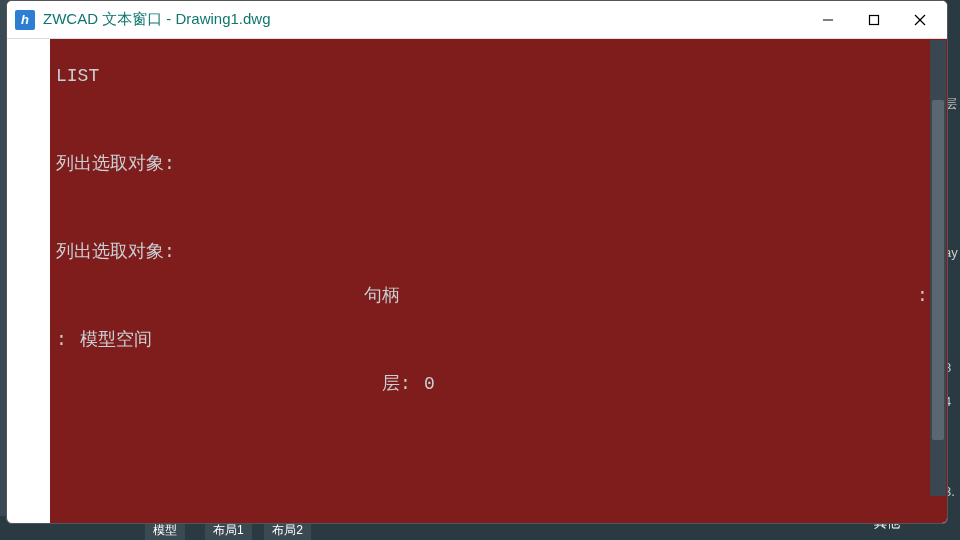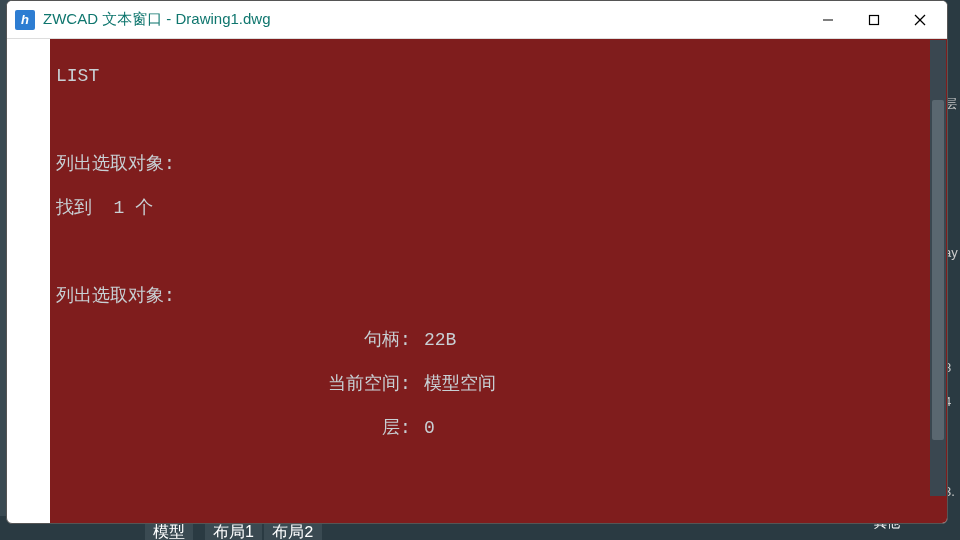--- a/index.html
+++ b/index.html
@@ -2,21 +2,21 @@
 <html><head>
 <meta charset="utf-8">
 <style>
   * { margin: 0; padding: 0; box-sizing: border-box; }
   html, body { width: 960px; height: 540px; overflow: hidden; font-family: "Microsoft YaHei", SimSun, sans-serif; background: #3a4a52; }
   
   .bg-strip { position: absolute; top: 0; right: 0; width: 20px; height: 540px; background: #2a3a42; color: #ccc; font-size: 13px; }
   .bg-strip div { position: absolute; left: 4px; }
   .bg1 { top: 95px; } .bg2 { top: 245px; } .bg3 { top: 360px; } .bg4 { top: 394px; } .bg5 { top: 484px; }
   .bg-bottom { position: absolute; bottom: 0; left: 0; width: 960px; height: 24px; background: #2a3a42; }
-  .bg-tab { position: absolute; bottom: 0; height: 20px; background: #3a4a52; color: #fff; font-size: 16px; padding: 2px 8px; }
+  .bg-tab { position: absolute; bottom: 0; height: 20px; background: #3a4a52; color: #fff; font-size: 12px; padding: 2px 8px; }
   .bg-tab1 { left: 145px; } .bg-tab2 { left: 205px; text-align: right; } .bg-tab3 { left: 264px; font-family: Liberation Mono, monospace; }
   .bg-bottom-right { position: absolute; right: 60px; bottom: 8px; color: #fff; font-size: 13px; }
   
   .window {
     position: absolute; top: 0; left: 6px; width: 942px; height: 524px;
     background: #fff; border: 1px solid #555; border-radius: 6px; overflow: hidden;
   }
   .titlebar {
     height: 38px; background: #fff; display: flex; align-items: center;
     padding: 0 4px 0 8px; border-bottom: 1px solid #ddd;
@@ -98,25 +98,24 @@
           </svg>
       </div>
     </div>
   </div>
 
   <div class="content">
     <div class="content-scroll">
 <div>LIST</div>
 <div>&nbsp;</div>
 <div>列出选取对象:</div>
-<div>找到  1 个</div>
 <div>&nbsp;</div>
 <div>列出选取对象:</div>
-<div class="kv-row"><span class="kv-label">句柄</span><span class="kv-colon">:  </span><span class="kv-value">22B</span></div>
-<div class="kv-row"><span class="kv-label">当前空间</span><span class="kv-colon">:  </span><span class="kv-value">模型空间</span></div>
+<div class="kv-row"><span class="kv-label">句柄</span><span class="kv-colon">:  </span></div>
+<div class="kv-row"><span class="kv-colon">:  </span><span class="kv-value">模型空间</span></div>
 <div class="kv-row"><span class="kv-label">层</span><span class="kv-colon">:  </span><span class="kv-value">0</span></div>
 
 
 
 
 
 
 
 
 

